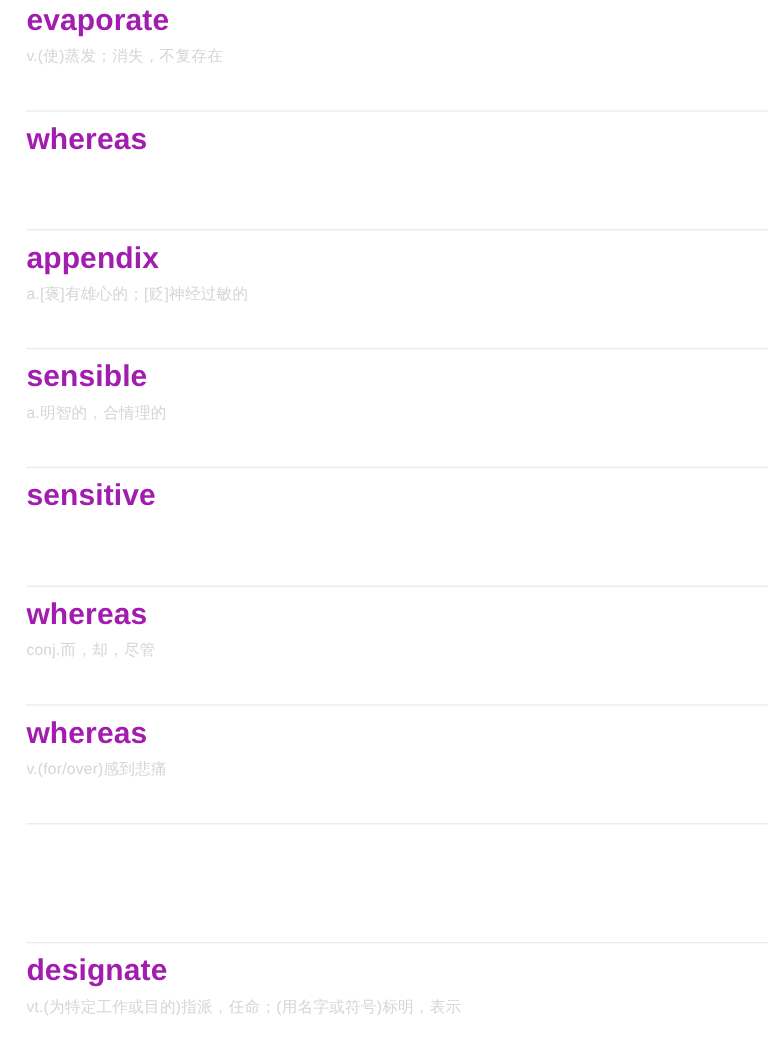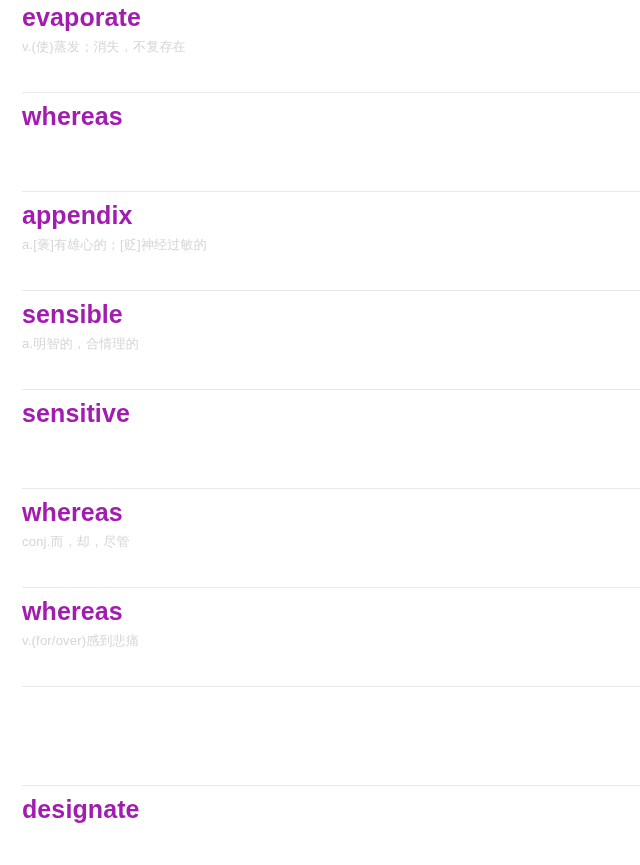--- a/index.html
+++ b/index.html
@@ -102,16 +102,17 @@
     <span class="definition">v.(for/over)感到悲痛</span>
     <div class="divider"></div>
   </div>
 
   <div class="word-entry">
     <div class="divider"></div>
   </div>
 
   <div class="word-entry">
     <span class="headword">designate</span>
+    <span class="definition">vt.(为特定工作或目的)指派，任命；(用名字或符号)标明，表示</span>
 
   </div>
 
 </div>
 
 </body></html>

